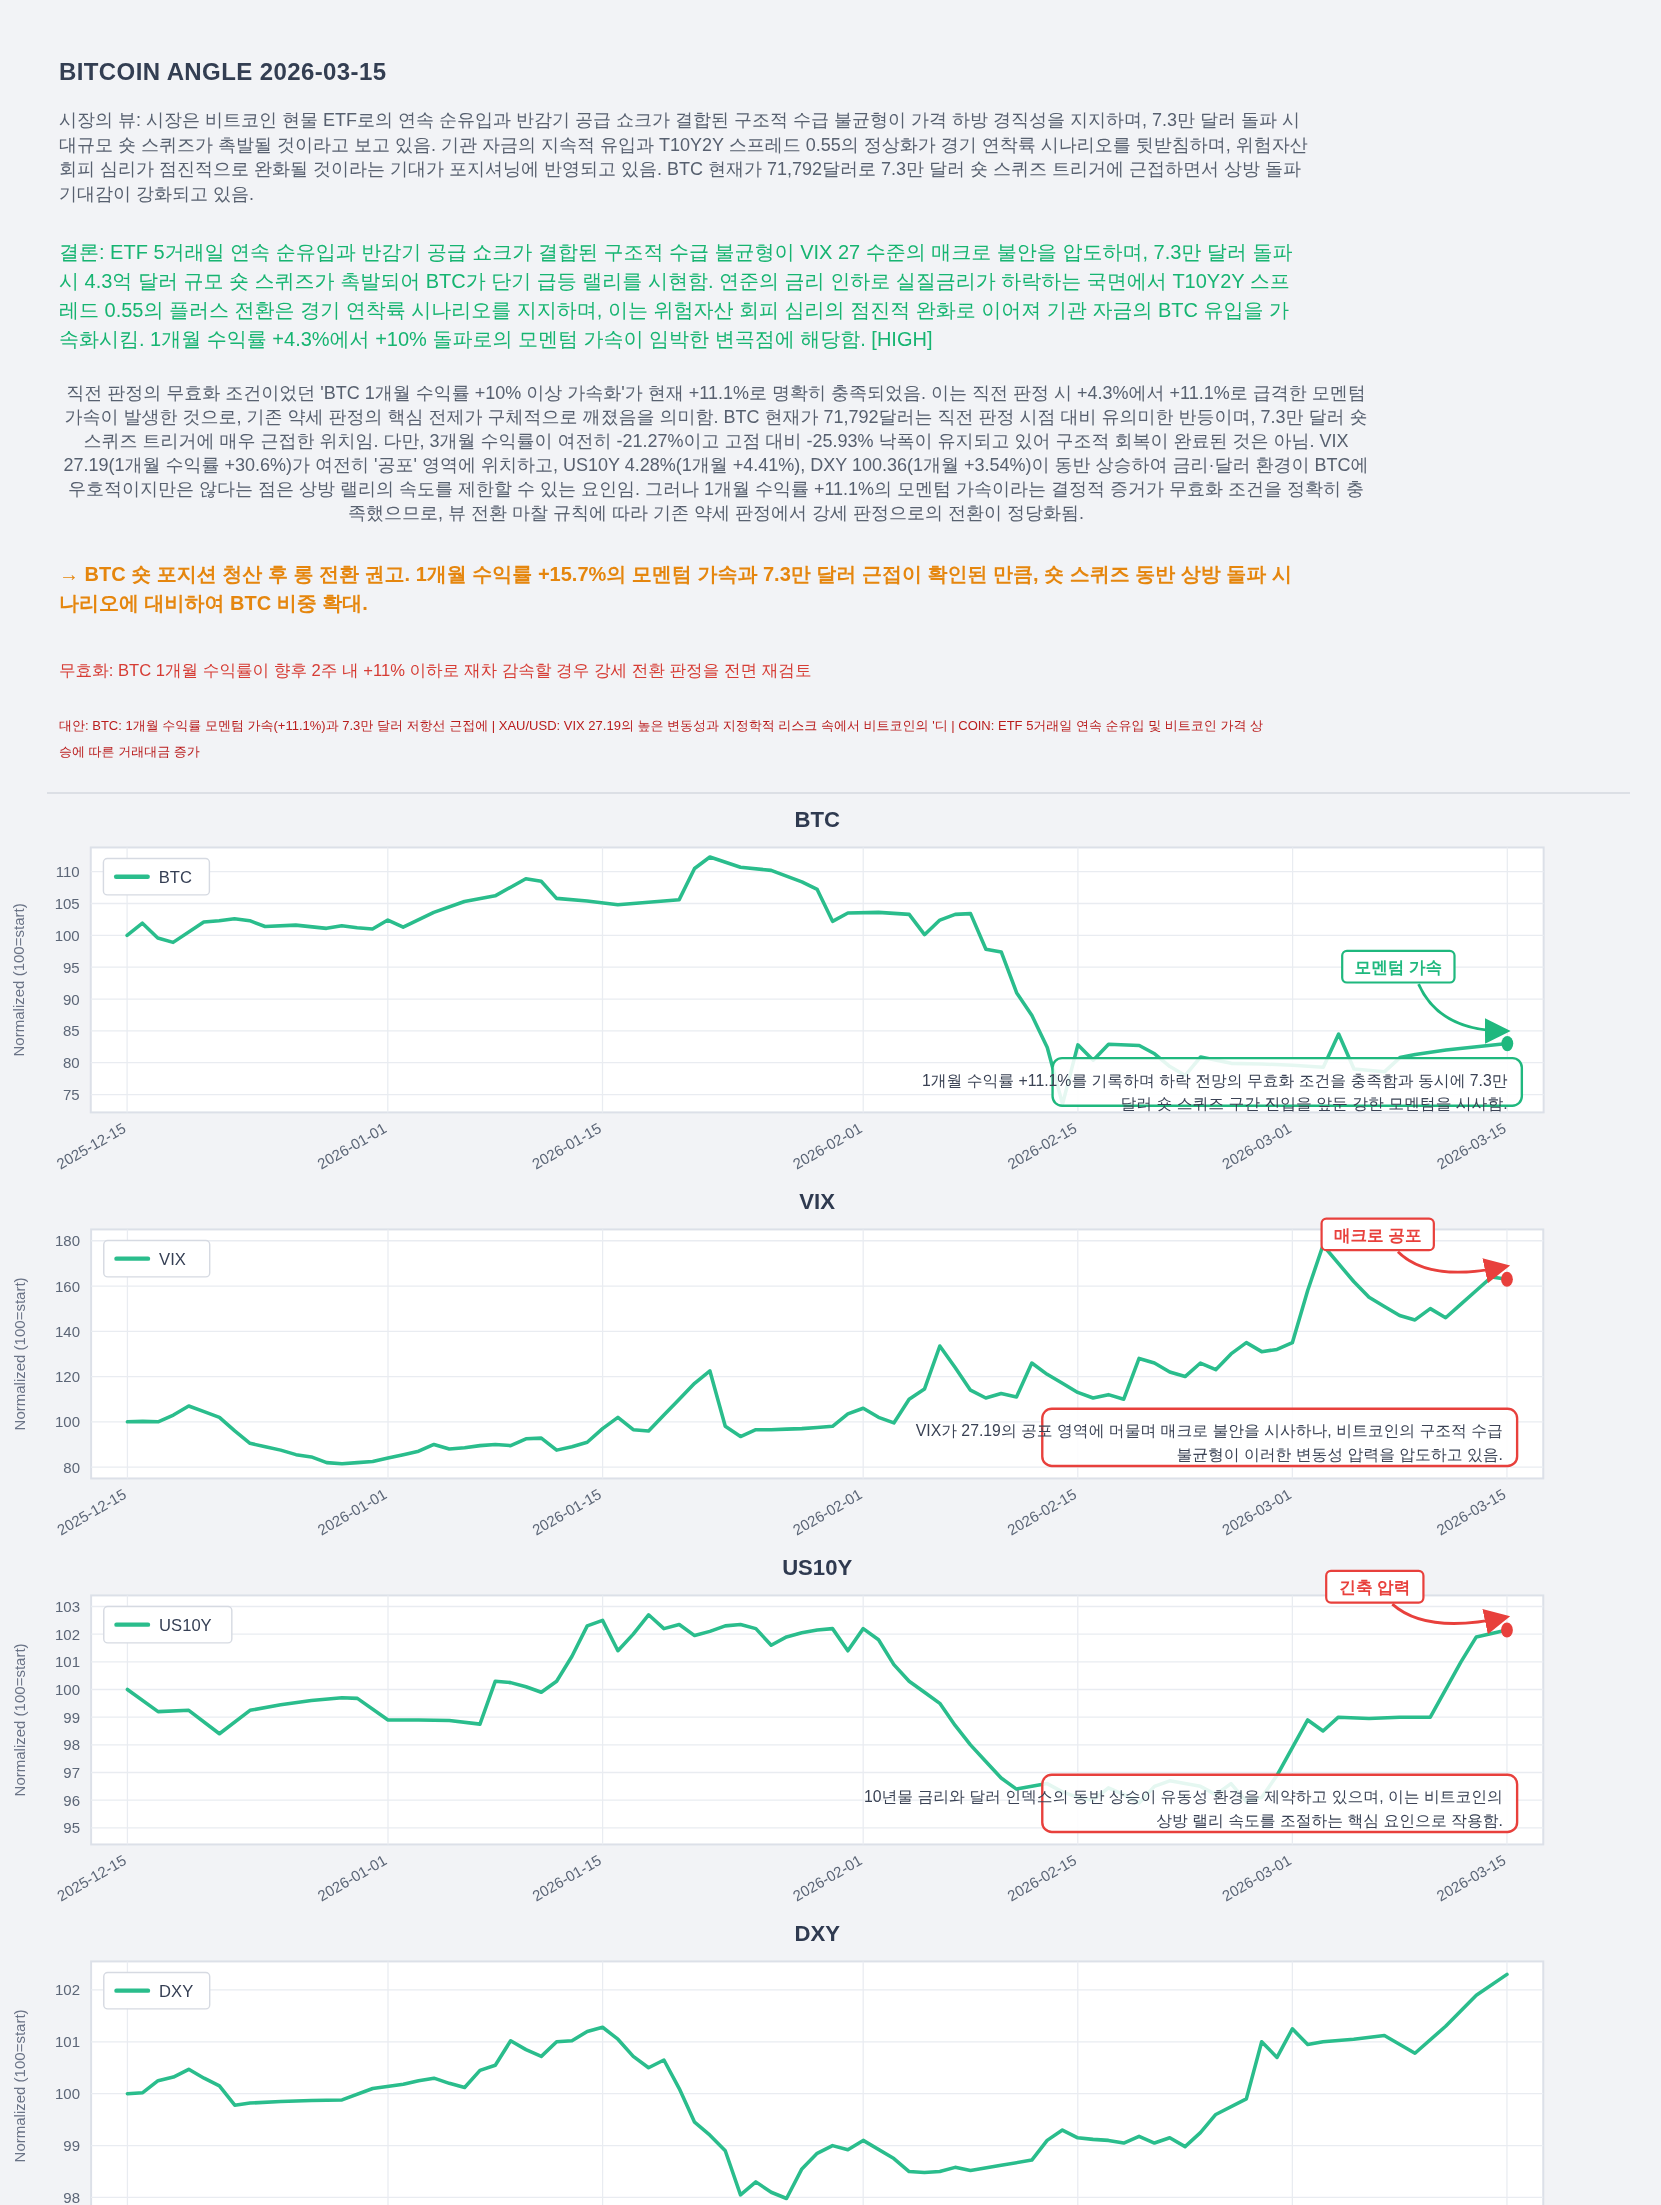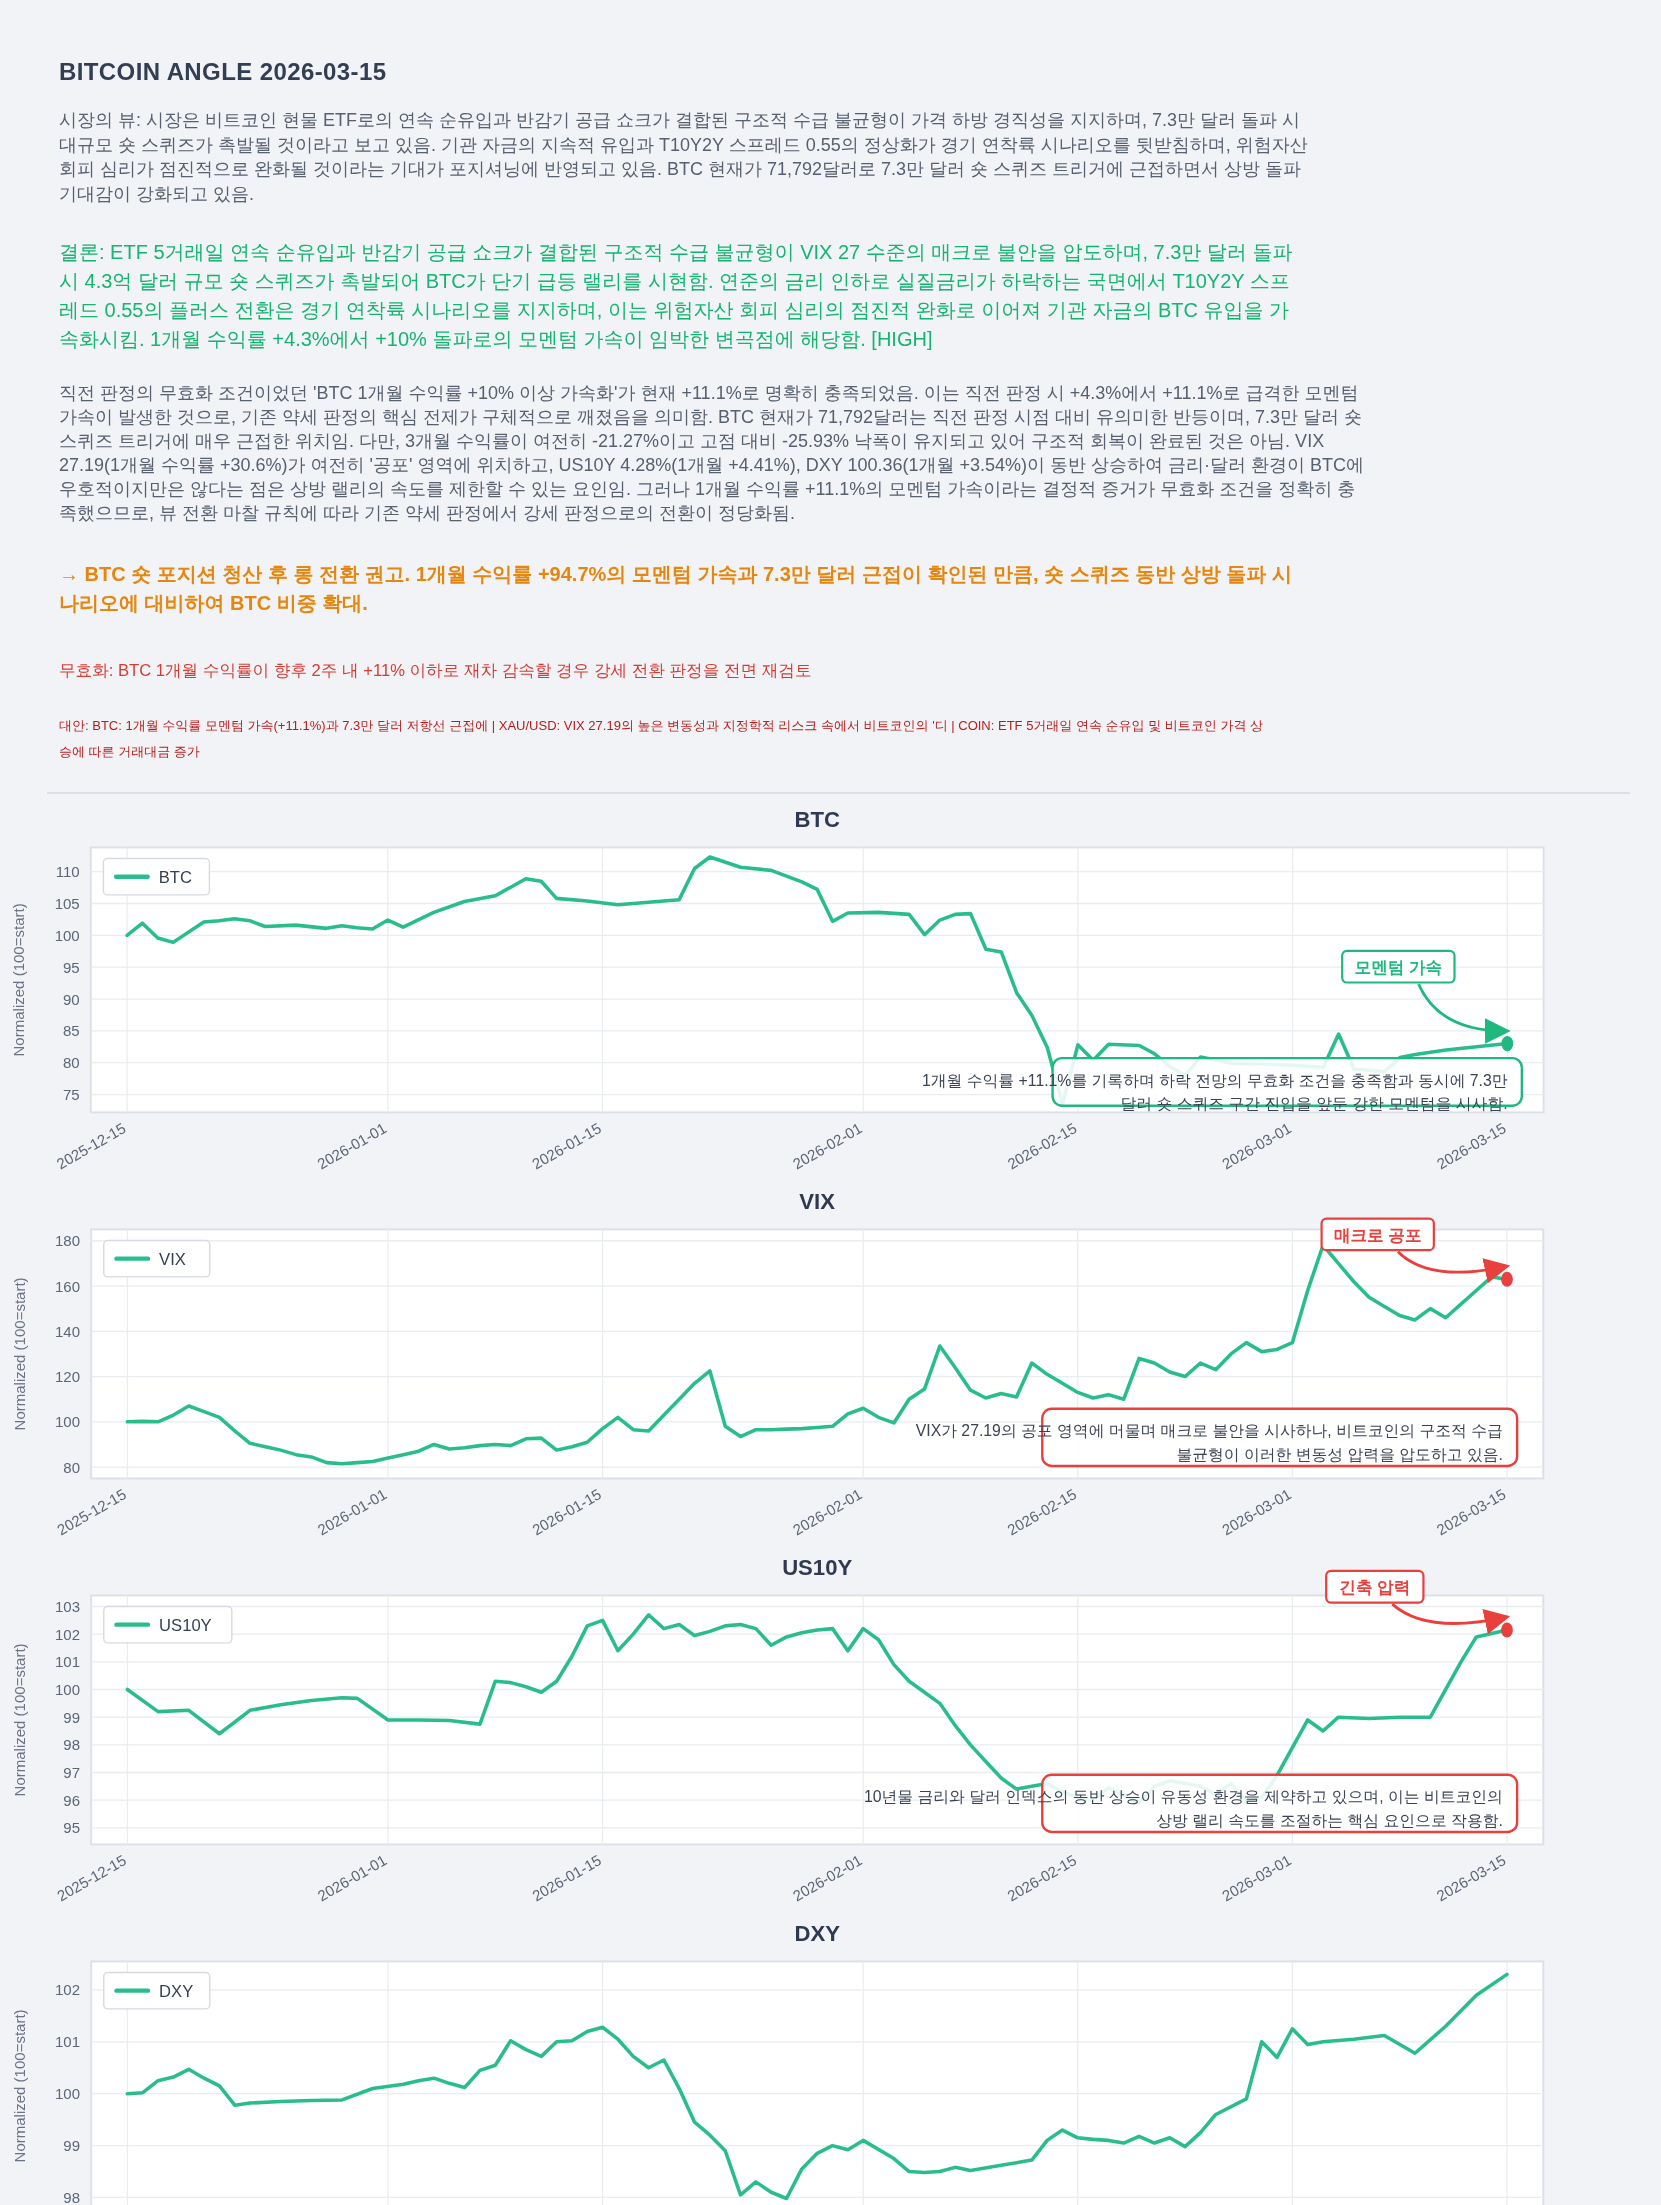--- a/index.html
+++ b/index.html
@@ -1,39 +1,39 @@
 <!DOCTYPE html>
 <html style="font-size:12.7px"><head>
 <meta charset="utf-8">
 <style>
   html,body{margin:0;padding:0;background:#f2f3f6;font-family:"Liberation Sans","DejaVu Sans",sans-serif;}
   .page{width:1662px;min-height:2205px;background:#f2f3f6;box-sizing:border-box;padding:22px 0 16px 0;}
   .header{padding:0 71px 0 59px;margin-top:36px;}
   .report-title{font-size:24px;font-weight:700;color:#333e52;letter-spacing:0.4px;margin:0 0 22px 0;}
   .market-view{font-size:18px;line-height:24.5px;color:#57606f;max-width:1250px;margin:0 0 32px 0;white-space:pre-wrap;}
   .conclusion{font-size:20px;line-height:29px;font-weight:400;color:#16b471;max-width:1246px;margin:0 0 27px 0;}
-  .analysis{font-size:18px;line-height:24px;color:#57606f;max-width:1314px;margin:0 0 35px 0;}
+  .analysis{font-size:18px;line-height:24px;color:#57606f;max-width:1314px;margin:0 0 35px 0;text-align:center;}
   .recommendation{font-size:20px;line-height:29px;font-weight:700;color:#e5860e;max-width:1234px;margin:0 0 41px 0;}
   .invalidation{font-size:16.6px;line-height:24px;color:#d63c34;max-width:1314px;margin:0 0 30px 0;}
   .alternatives{font-size:13px;line-height:26px;color:#b91c1c;max-width:1211px;margin:0 0 27px 0;}
   .divider{height:1.6px;background:#dcdfe5;margin:0 32px 6.3px 47px;}
   .charts{padding:0 0 0 0;}
   .chart-card{margin:0;text-align:right;}
   svg{display:block;}
 </style>
 </head>
 <body>
 
 <div class="page">
   <div class="header">
     <h1 class="report-title">BITCOIN ANGLE  2026-03-15</h1>
     <p class="market-view">시장의 뷰: 시장은 비트코인 현물 ETF로의 연속 순유입과 반감기 공급 쇼크가 결합된 구조적 수급 불균형이 가격 하방 경직성을 지지하며, 7.3만 달러 돌파 시 대규모 숏 스퀴즈가 촉발될 것이라고 보고 있음. 기관 자금의 지속적 유입과 T10Y2Y 스프레드 0.55의 정상화가 경기 연착륙 시나리오를 뒷받침하며, 위험자산 회피 심리가 점진적으로 완화될 것이라는 기대가 포지셔닝에 반영되고 있음. BTC 현재가 71,792달러로 7.3만 달러 숏 스퀴즈 트리거에 근접하면서 상방 돌파 기대감이 강화되고 있음.</p>
     <p class="conclusion">결론: ETF 5거래일 연속 순유입과 반감기 공급 쇼크가 결합된 구조적 수급 불균형이 VIX 27 수준의 매크로 불안을 압도하며, 7.3만 달러 돌파 시 4.3억 달러 규모 숏 스퀴즈가 촉발되어 BTC가 단기 급등 랠리를 시현함. 연준의 금리 인하로 실질금리가 하락하는 국면에서 T10Y2Y 스프레드 0.55의 플러스 전환은 경기 연착륙 시나리오를 지지하며, 이는 위험자산 회피 심리의 점진적 완화로 이어져 기관 자금의 BTC 유입을 가속화시킴. 1개월 수익률 +4.3%에서 +10% 돌파로의 모멘텀 가속이 임박한 변곡점에 해당함.  [HIGH]</p>
     <p class="analysis">직전 판정의 무효화 조건이었던 'BTC 1개월 수익률 +10% 이상 가속화'가 현재 +11.1%로 명확히 충족되었음. 이는 직전 판정 시 +4.3%에서 +11.1%로 급격한 모멘텀 가속이 발생한 것으로, 기존 약세 판정의 핵심 전제가 구체적으로 깨졌음을 의미함. BTC 현재가 71,792달러는 직전 판정 시점 대비 유의미한 반등이며, 7.3만 달러 숏 스퀴즈 트리거에 매우 근접한 위치임. 다만, 3개월 수익률이 여전히 -21.27%이고 고점 대비 -25.93% 낙폭이 유지되고 있어 구조적 회복이 완료된 것은 아님. VIX 27.19(1개월 수익률 +30.6%)가 여전히 '공포' 영역에 위치하고, US10Y 4.28%(1개월 +4.41%), DXY 100.36(1개월 +3.54%)이 동반 상승하여 금리·달러 환경이 BTC에 우호적이지만은 않다는 점은 상방 랠리의 속도를 제한할 수 있는 요인임. 그러나 1개월 수익률 +11.1%의 모멘텀 가속이라는 결정적 증거가 무효화 조건을 정확히 충족했으므로, 뷰 전환 마찰 규칙에 따라 기존 약세 판정에서 강세 판정으로의 전환이 정당화됨.</p>
-    <p class="recommendation">→ BTC 숏 포지션 청산 후 롱 전환 권고. 1개월 수익률 +94.7%의 모멘텀 가속과 7.3만 달러 근접이 확인된 만큼, 숏 스퀴즈 동반 상방 돌파 시나리오에 대비하여 BTC 비중 확대.</p>
+    <p class="recommendation">→ BTC 숏 포지션 청산 후 롱 전환 권고. 1개월 수익률 +15.7%의 모멘텀 가속과 7.3만 달러 근접이 확인된 만큼, 숏 스퀴즈 동반 상방 돌파 시나리오에 대비하여 BTC 비중 확대.</p>
     <p class="invalidation">무효화: BTC 1개월 수익률이 향후 2주 내 +11% 이하로 재차 감속할 경우 강세 전환 판정을 전면 재검토</p>
     <p class="alternatives">대안: BTC: 1개월 수익률 모멘텀 가속(+11.1%)과 7.3만 달러 저항선 근접에 | XAU/USD: VIX 27.19의 높은 변동성과 지정학적 리스크 속에서 비트코인의 '디 | COIN: ETF 5거래일 연속 순유입 및 비트코인 가격 상승에 따른 거래대금 증가</p>
   </div>
   <div class="divider"></div>
   <div class="charts">
     <div class="chart-card">
         <svg width="1583" height="382" viewBox="0 0 2000 483">
           <defs>
             <marker id="ah0" orient="auto" markerWidth="12" markerHeight="12" refX="7" refY="4.5">
               <path d="M0,0 L9,4.5 L0,9 z" fill="#1fb87e"></path>

